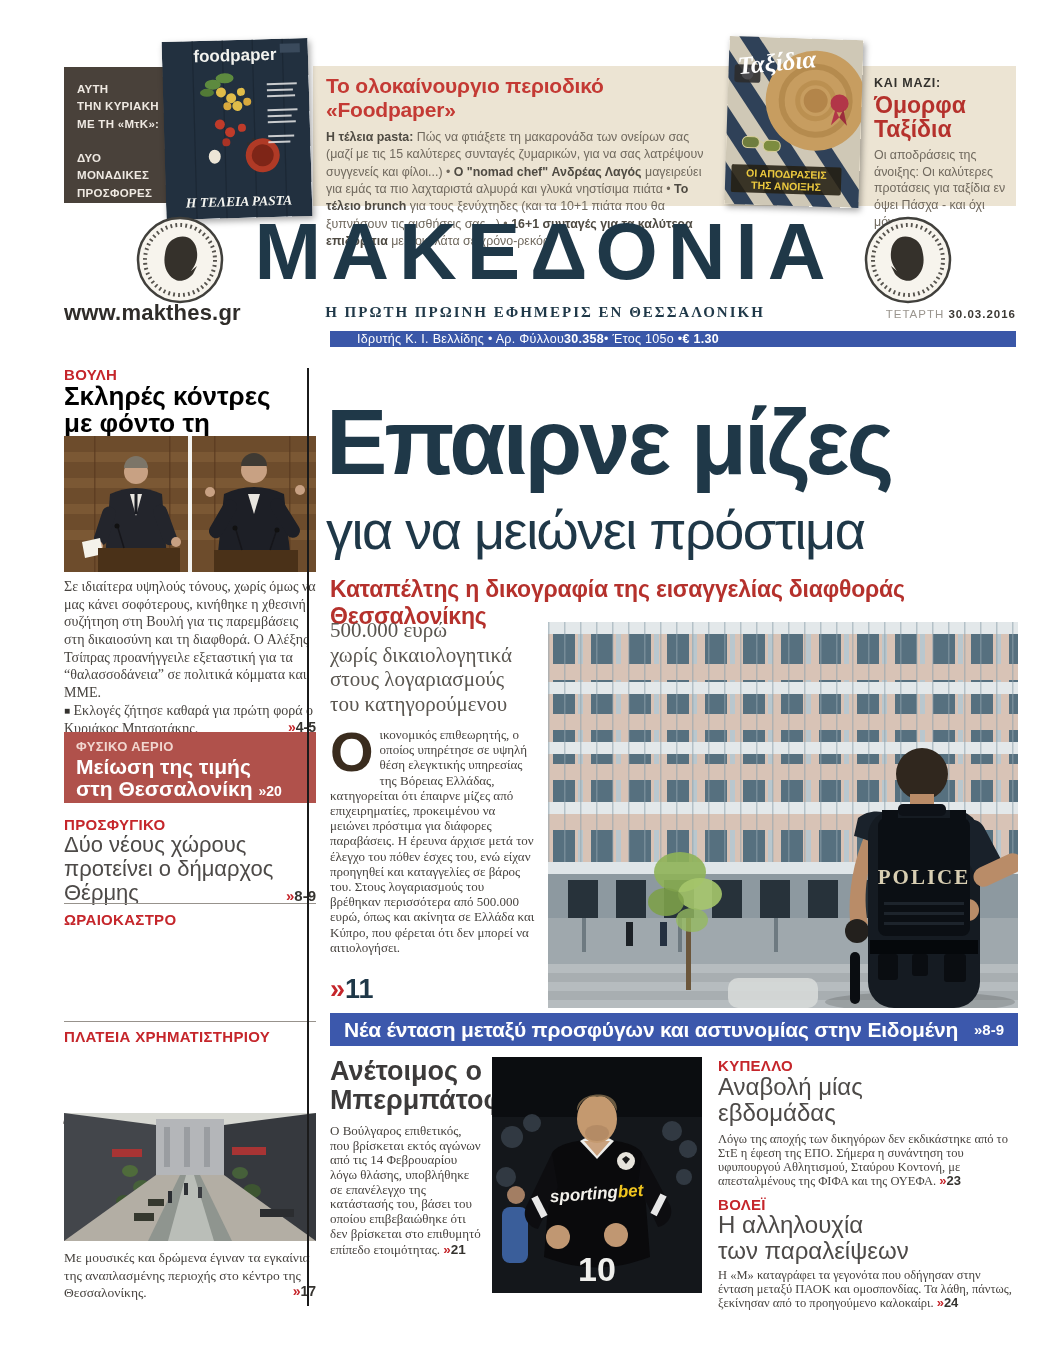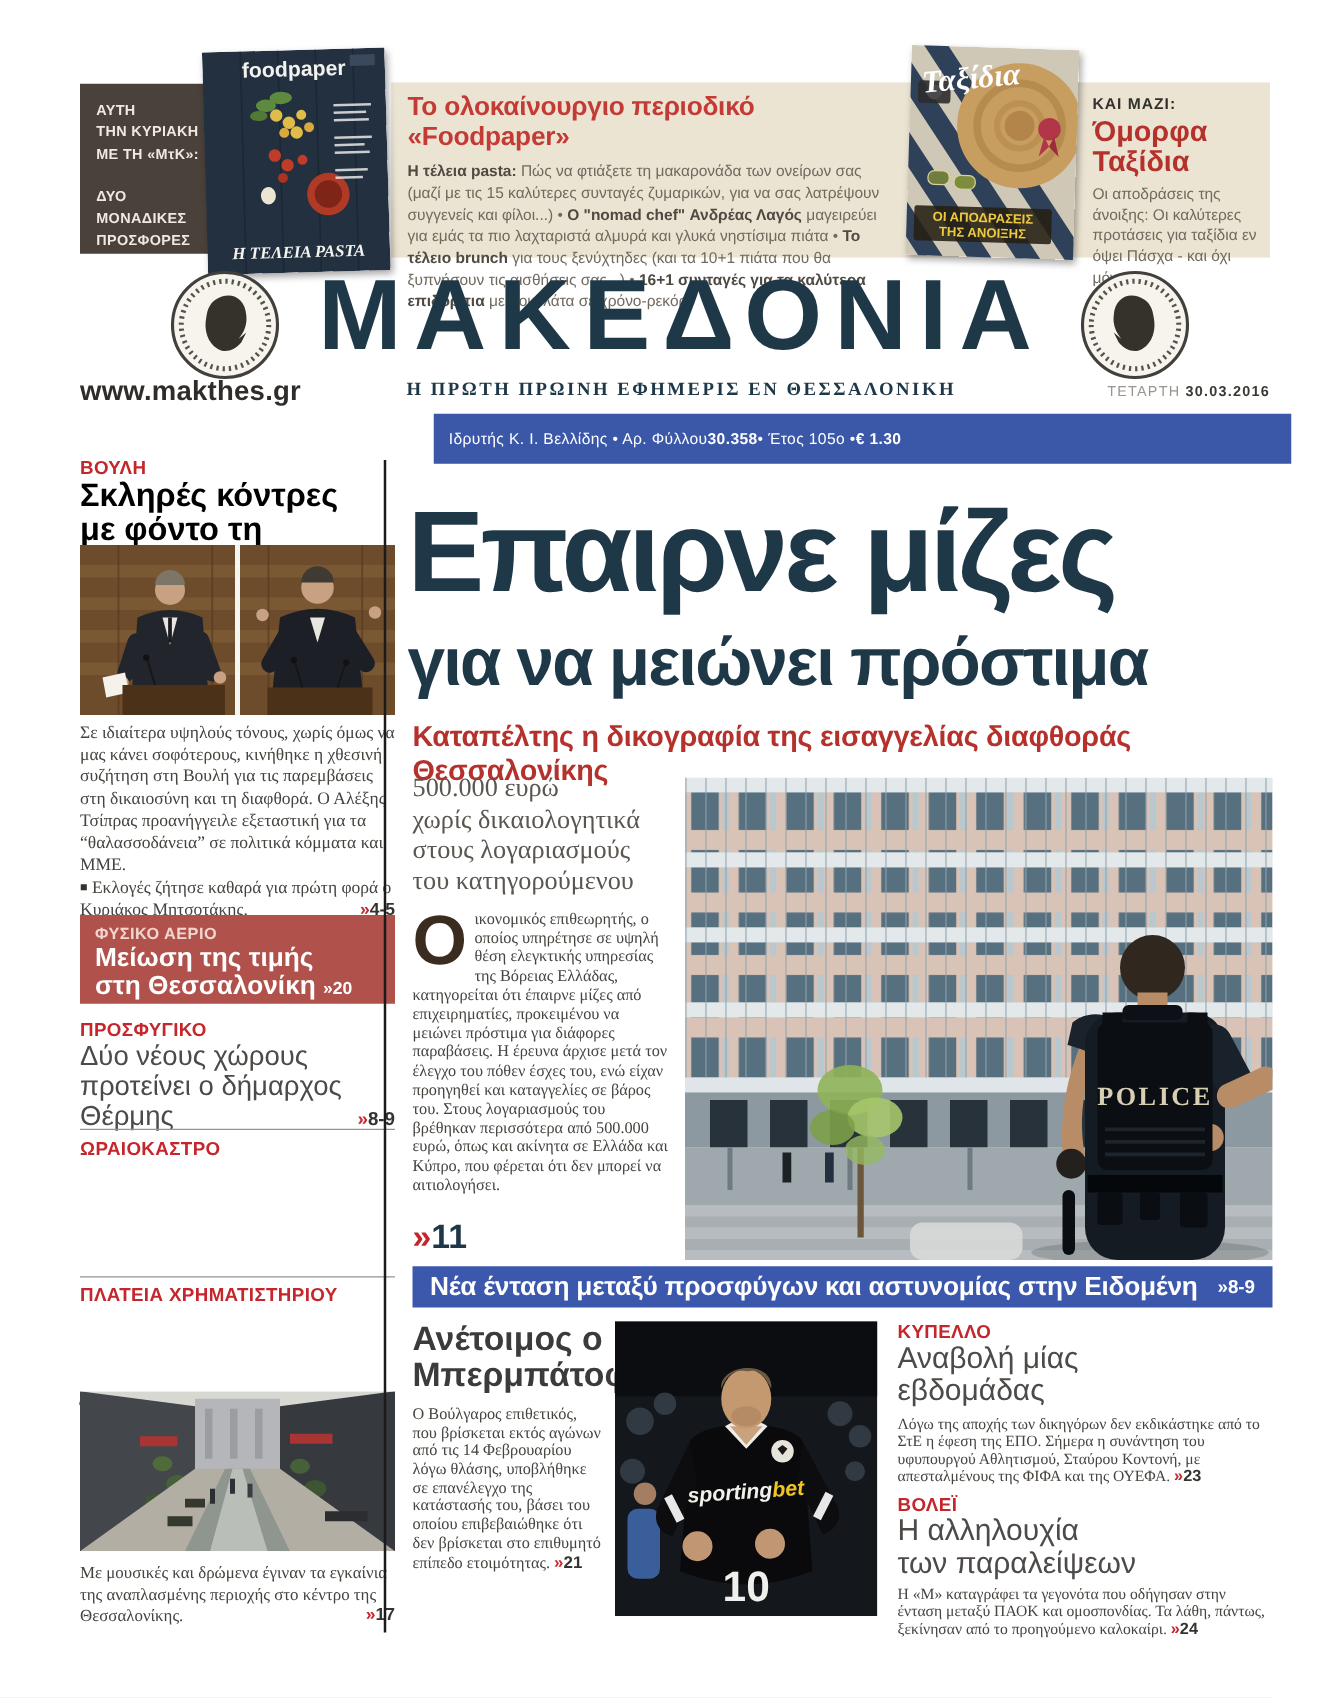--- a/index.html
+++ b/index.html
@@ -34,22 +34,22 @@
   .coin{width:88px;height:88px}
   .coin-left{left:136px;top:216px}
   .coin-right{left:864px;top:216px}
   .mast-title{left:226px;top:212px;width:638px;text-align:center;font-size:80px;font-weight:800;
     color:var(--navy);letter-spacing:10px;line-height:1}
   .mast-site{left:64px;top:300px;font-size:22px;font-weight:bold;color:#2f2c29;letter-spacing:.2px}
   .mast-tagline{left:226px;top:304px;width:638px;text-align:center;font-family:"Liberation Serif",serif;
     font-size:15px;font-weight:700;color:var(--navy);letter-spacing:2px}
   .mast-date{left:790px;top:308px;width:226px;text-align:right;font-size:11.5px;color:#9a958e;letter-spacing:1px}
   .mast-date b{color:#3b3833}
-  .info-bar{left:347px;top:331px;width:686px;height:40px;background:var(--bar_blue);color:#fff;
-    font-size:12.5px;display:flex;align-items:center;padding-left:12px;letter-spacing:.3px}
+  .info-bar{left:330px;top:331px;width:686px;height:16px;background:var(--bar_blue);color:#fff;
+    font-size:12.5px;display:flex;align-items:center;padding-left:27px;letter-spacing:.3px}
   .info-bar b{font-weight:800}
 
   
   .kicker{font-size:15px;font-weight:800;color:var(--accent_red);letter-spacing:.3px}
   .pref{font-weight:800;white-space:nowrap;font-family:"Liberation Sans",sans-serif}
   .pref .c{color:var(--accent_red)}
   .pref .n{color:#35332f}
   .pref.w .c,.pref.w .n{color:#fff}
   .pref.abs-br{position:absolute;right:0;bottom:1px}
   .divider{left:64px;width:252px;height:1px;background:#97928c}
@@ -79,21 +79,21 @@
   .lc-plat-kicker{top:1028px}
   .lc-plat-head{top:1045px;font-size:21.5px}
   .lc-photo2{top:1113px;height:128px;overflow:hidden}
   .lc-caption{top:1249px;font-size:13.5px;line-height:1.3;color:var(--body_gray);position:absolute}
   .lc-caption .pref{font-size:14px}
 
   
   .ms-kicker{left:330px;top:371px;width:690px;font-size:25px;font-weight:500;color:#403e3c;letter-spacing:.2px}
   .ms-h1{left:326px;top:394px;width:700px;font-size:92px;font-weight:800;color:var(--navy);
     letter-spacing:-3px;line-height:1.05}
-  .ms-h2{left:326px;top:502px;width:700px;font-size:54px;font-weight:700;color:var(--navy);
+  .ms-h2{left:326px;top:502px;width:700px;font-size:54px;font-weight:400;color:var(--navy);
     letter-spacing:-1.5px;line-height:1.05}
   .ms-subhead{left:330px;top:576px;width:690px;font-size:23px;font-weight:700;color:#b5312c;letter-spacing:-.2px}
   .ms-lead{left:330px;top:618px;width:212px;font-family:"Liberation Serif",serif;font-size:21px;
     line-height:1.17;color:#5a5650}
   .ms-body{left:330px;top:727px;width:206px;font-family:"Liberation Serif",serif;font-size:13px;
     line-height:1.17;color:var(--body_gray)}
   .dropcap{float:left;font-family:"Liberation Sans",sans-serif;font-size:56px;line-height:.8;
     font-weight:800;color:#3a2c1e;margin:3px 6px 0 0}
   .ms-page{left:330px;top:974px;font-size:27px}
   .ms-page .n{color:var(--navy)}

